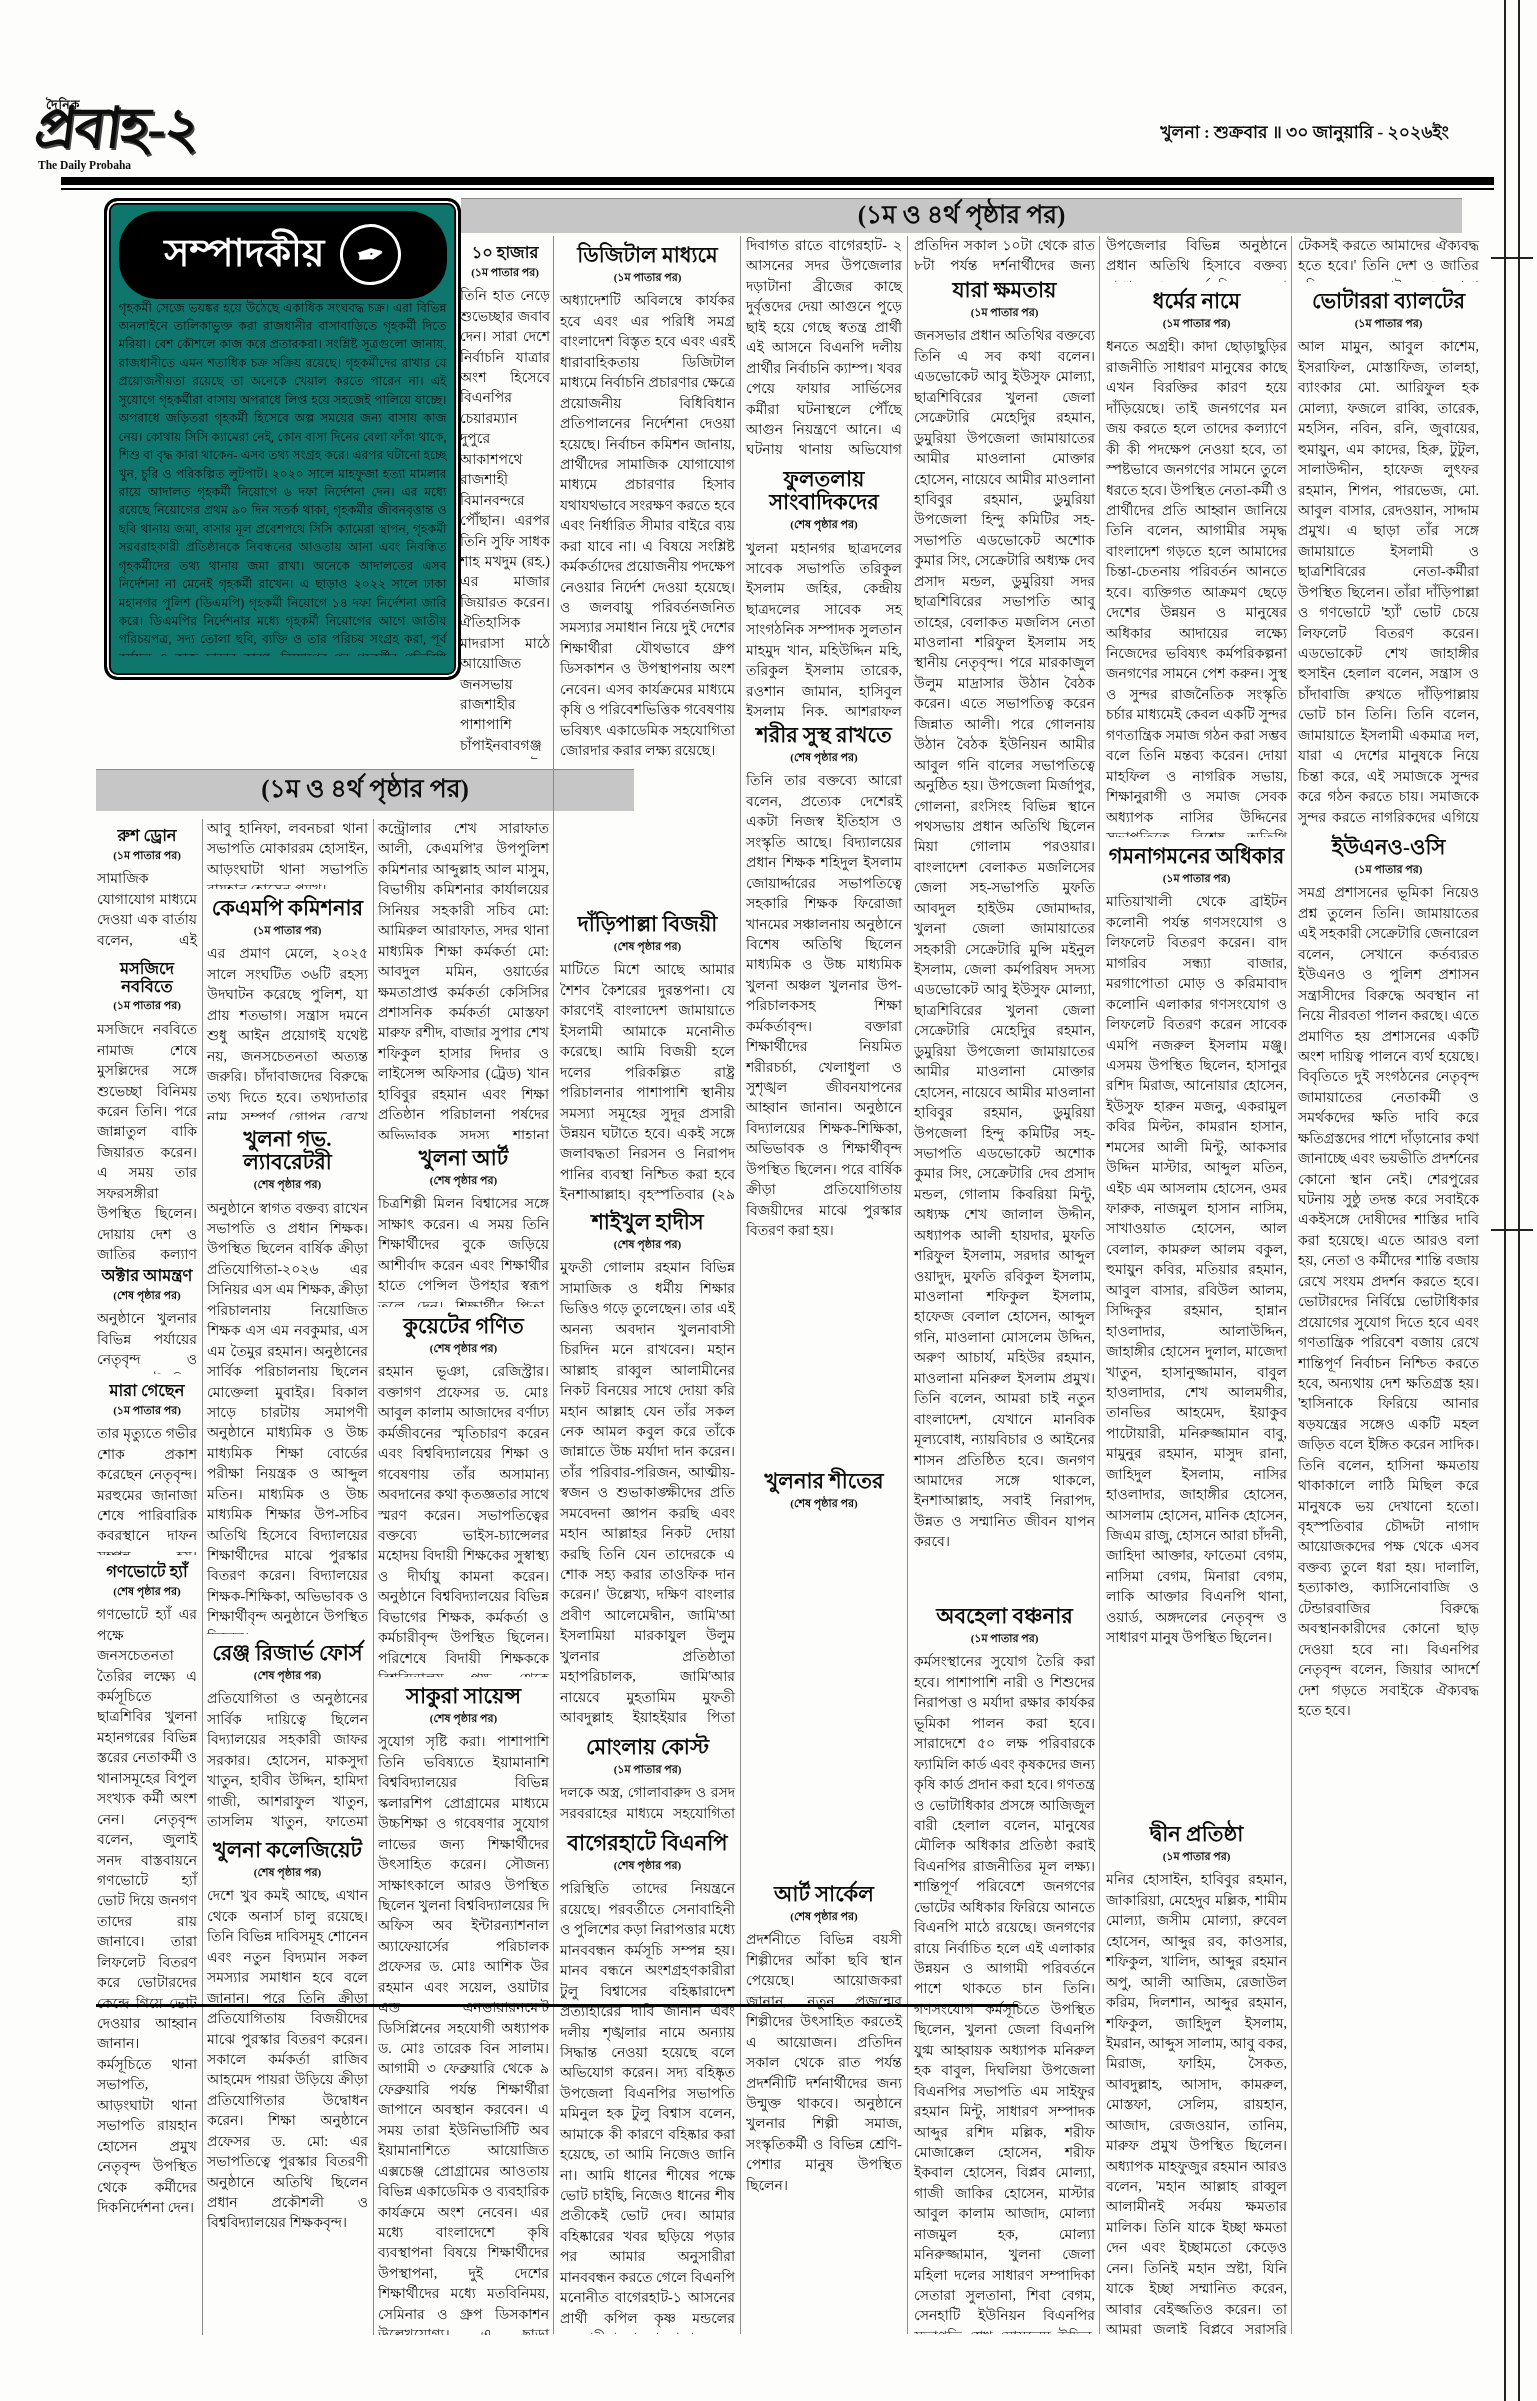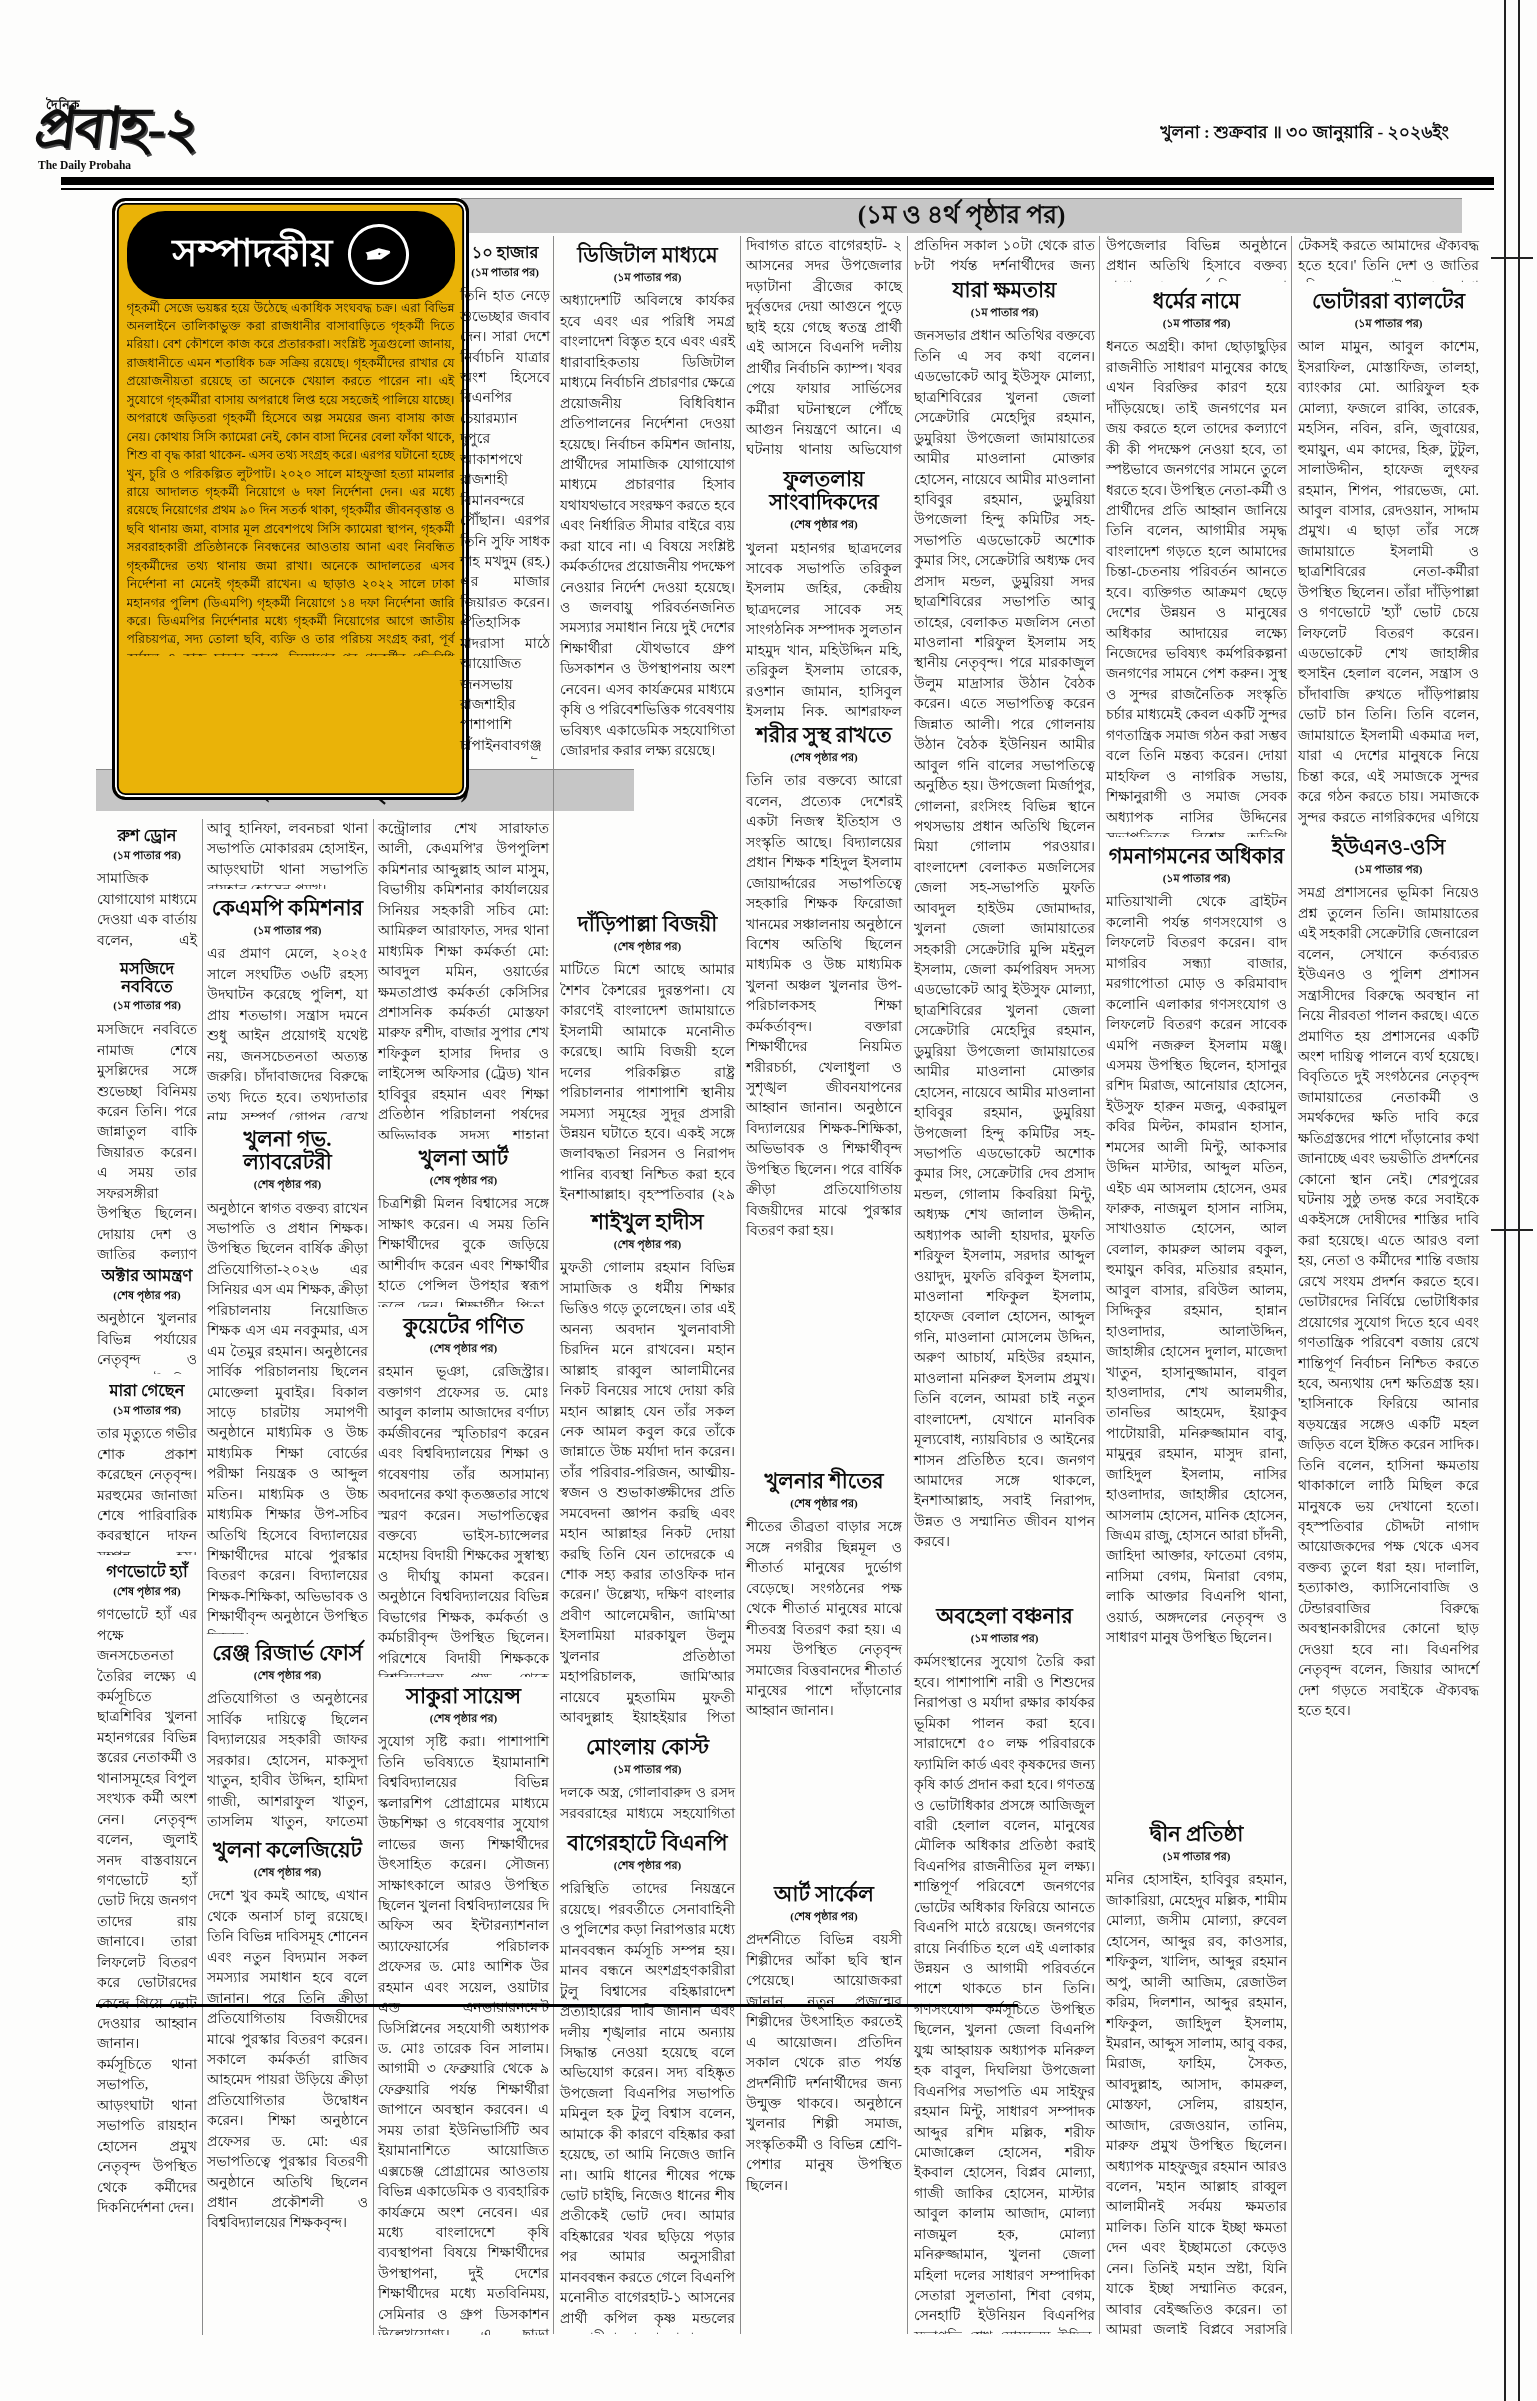--- a/index.html
+++ b/index.html
@@ -23,23 +23,23 @@
   
   .regline { position:absolute; top:0; width:1.9px; height:2402px; background:#222; }
   .regtick { position:absolute; height:1.9px; width:42px; background:#222; left:1491px; }
   
   .cont-banner {
     position:absolute; background:#c6c6c6; display:flex; align-items:center; justify-content:center;
     font-weight:bold; font-size:25px; border-top:1.9px solid #888;
   }
   
   #editorial {
-    position:absolute; left:112px; top:198px; width:357px; height:602px;
+    position:absolute; left:104px; top:198px; width:357px; height:482px;
     border:3.8px solid #000; border-radius:13.4px; box-shadow:inset 0 0 0 1.9px #fff, inset 0 0 0 3.8px #000;
-    padding:9.6px 11.5px 7.7px 11.5px; overflow:hidden; background:#eab308;
+    padding:9.6px 11.5px 7.7px 11.5px; overflow:hidden; background:#0f766e;
   }
   .ed-banner {
     background:#000; color:#fff; border-radius:38px; height:88px;
     display:flex; align-items:center; justify-content:center; gap:15.4px;
     font-size:38px; font-weight:bold;
   }
   .pen-circle {
     width:61px; height:61px; border:3.8px solid #fff; border-radius:50%;
     display:flex; align-items:center; justify-content:center; flex:0 0 auto;
     font-size:33px; color:#fff; transform:rotate(-10deg);
@@ -137,21 +137,20 @@
         <div class="abody">খুলনা মহানগর ছাত্রদলের সাবেক সভাপতি তরিকুল ইসলাম জহির, কেন্দ্রীয় ছাত্রদলের সাবেক সহ সাংগঠনিক সম্পাদক সুলতান মাহমুদ খান, মহিউদ্দিন মহি, তরিকুল ইসলাম তারেক, রওশান জামান, হাসিবুল ইসলাম নিক, আশরাফুল আলম এলিট, শেখ কনা, ফজলে রাব্বী, মাহবুব আলম দিপক, মহিলা দল সভানেত্রী মিতা পারভীন, সাধারণ সম্পাদক ইয়াসমিন সুলতানা, প্রয়াত উপজেলা চেয়ারম্যান সরদার আলাউদ্দিন মিঠু পত্নী সুরভী খানম, কাজী সাজ্জাদ হোসেন প্রমুখ। বক্তারা আগামী নির্বাচনে ধানের শীষ প্রতীকের প্রার্থী আলি আজগার লবিকে বিজয়ী করার জন্য সকল সাবেক নেতৃবৃন্দকে কাজে নামার আহবান জানান। এ সময় আহসানুল হক লন্ডনকে আহ্বায়ক ও গাজী সোয়েব উদ্দিনকে যুগ্ম আহ্বায়ক করে ২৩ সদস্য বিশিষ্ট একটি আহ্বায়ক কমিটি গঠন করা হয়।</div>
       </div>
       <div class="article" style="height: 746px;">
         <div class="hl">শরীর সুস্থ রাখতে</div>
         <div class="subnote">(শেষ পৃষ্ঠার পর)</div>
         <div class="abody">তিনি তার বক্তব্যে আরো বলেন, প্রত্যেক দেশেরই একটা নিজস্ব ইতিহাস ও সংস্কৃতি আছে। বিদ্যালয়ের প্রধান শিক্ষক শহিদুল ইসলাম জোয়ার্দ্দারের সভাপতিত্বে সহকারি শিক্ষক ফিরোজা খানমের সঞ্চালনায় অনুষ্ঠানে বিশেষ অতিথি ছিলেন মাধ্যমিক ও উচ্চ মাধ্যমিক খুলনা অঞ্চল খুলনার উপ-পরিচালকসহ শিক্ষা কর্মকর্তাবৃন্দ। বক্তারা শিক্ষার্থীদের নিয়মিত শরীরচর্চা, খেলাধুলা ও সুশৃঙ্খল জীবনযাপনের আহ্বান জানান। অনুষ্ঠানে বিদ্যালয়ের শিক্ষক-শিক্ষিকা, অভিভাবক ও শিক্ষার্থীবৃন্দ উপস্থিত ছিলেন। পরে বার্ষিক ক্রীড়া প্রতিযোগিতায় বিজয়ীদের মাঝে পুরস্কার বিতরণ করা হয়।</div>
       </div>
       <div class="article" style="height: 413px;">
         <div class="hl">খুলনার শীতের</div>
         <div class="subnote">(শেষ পৃষ্ঠার পর)</div>
-        <div class="abody">শীতের তীব্রতা বাড়ার সঙ্গে সঙ্গে নগরীর ছিন্নমূল ও শীতার্ত মানুষের দুর্ভোগ বেড়েছে। সংগঠনের পক্ষ থেকে শীতার্ত মানুষের মাঝে শীতবস্ত্র বিতরণ করা হয়। এ সময় উপস্থিত নেতৃবৃন্দ সমাজের বিত্তবানদের শীতার্ত মানুষের পাশে দাঁড়ানোর আহ্বান জানান।</div>
       </div>
       <div class="article" style="height: 490px;">
         <div class="hl">আর্ট সার্কেল</div>
         <div class="subnote">(শেষ পৃষ্ঠার পর)</div>
         <div class="abody">প্রদর্শনীতে বিভিন্ন বয়সী শিল্পীদের আঁকা ছবি স্থান পেয়েছে। আয়োজকরা জানান, নতুন প্রজন্মের শিল্পীদের উৎসাহিত করতেই এ আয়োজন। প্রতিদিন সকাল থেকে রাত পর্যন্ত প্রদর্শনীটি দর্শনার্থীদের জন্য উন্মুক্ত থাকবে। অনুষ্ঠানে খুলনার শিল্পী সমাজ, সংস্কৃতিকর্মী ও বিভিন্ন শ্রেণি-পেশার মানুষ উপস্থিত ছিলেন।</div>
       </div>
     </div>
   <div class="col" style="left:913px;  top:236px; width:183px; height:2098px;">
       <div class="article" style="height: 35px;">
         <div class="abody">প্রতিদিন সকাল ১০টা থেকে রাত ৮টা পর্যন্ত দর্শনার্থীদের জন্য উন্মুক্ত থাকবে।</div>

